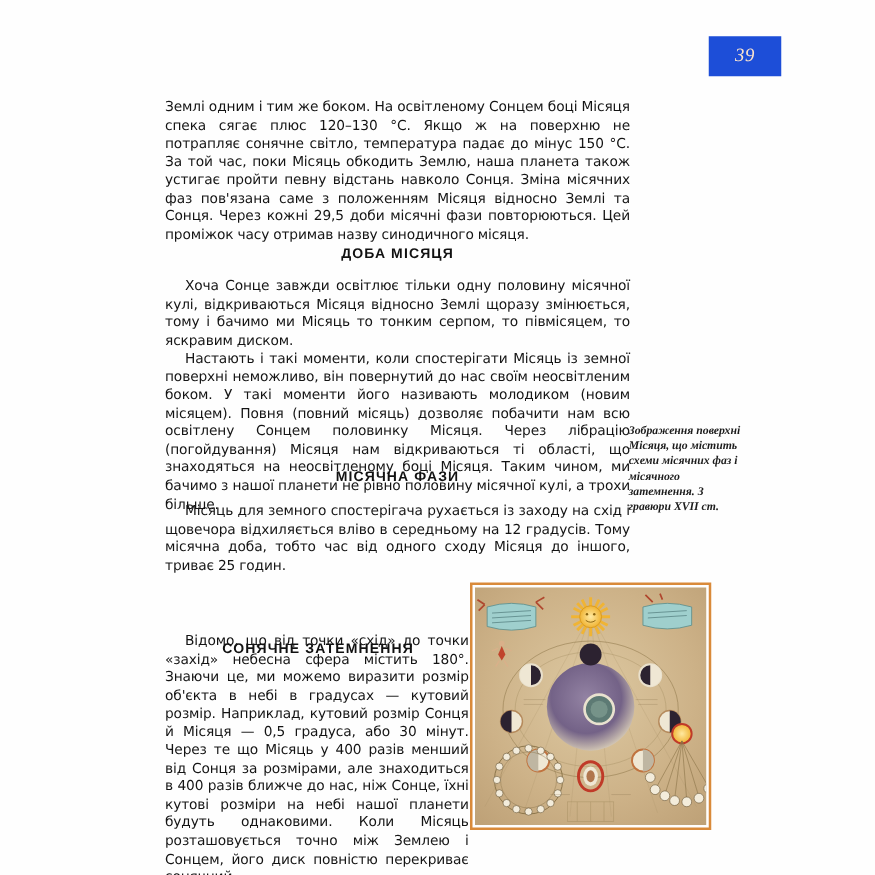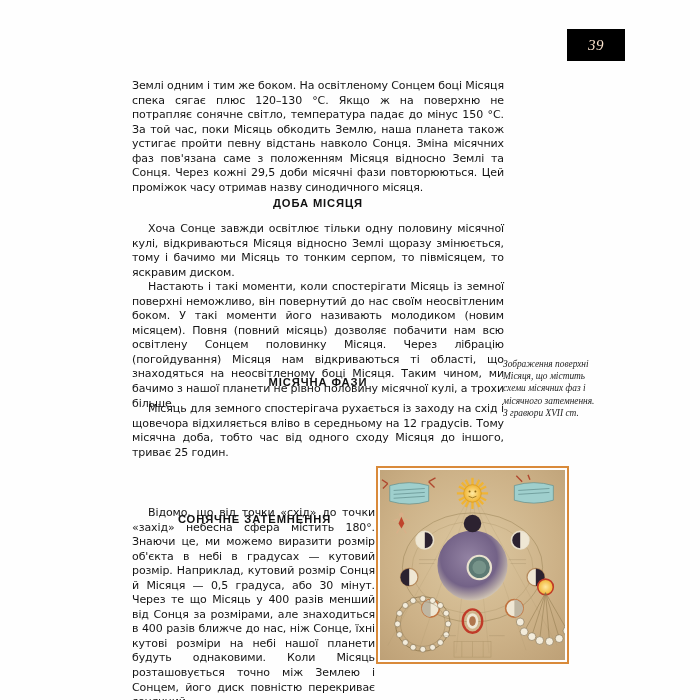--- a/index.html
+++ b/index.html
@@ -23,21 +23,21 @@
     background: #fefefe;
   }
 
   
   .page-number-badge {
     position: absolute;
     left: 567px;
     top: 29px;
     width: 58px;
     height: 32px;
-    background: #000000;
+    background: #1d4ed8;
     color: #fbe3cd;
     display: flex;
     align-items: center;
     justify-content: center;
     font-family: "Liberation Serif", serif;
     font-style: italic;
     font-size: 15px;
     letter-spacing: 0.5px;
   }
 
@@ -71,27 +71,28 @@
   #block-phases     { position:absolute; left:132px; top:222px; width:372px; }
   #heading-lunarday { position:absolute; left:132px; top:376px; width:372px; }
   #block-lunarday   { position:absolute; left:132px; top:402px; width:372px; }
   #heading-eclipse  { position:absolute; left:132px; top:467px; width:245px;margin-top:46px; }
   #block-eclipse    { position:absolute; left:132px; top:506px; width:243px; }
 
   
   .caption {
     position: absolute;
     left: 503px;
-    top: 358px;
+    top: 339px;
     width: 96px;
     font-family: "Liberation Serif", serif;
     font-style: italic;
     font-size: 9.4px;
     line-height: 12.2px;
     color: #1c1c1c;
+    font-weight: bold;
   }
 
   
   .illustration {
     position: absolute;
     left: 376px;
     top: 466px;
     width: 193px;
     height: 198px;
     border: 2px solid #d98a3a;

